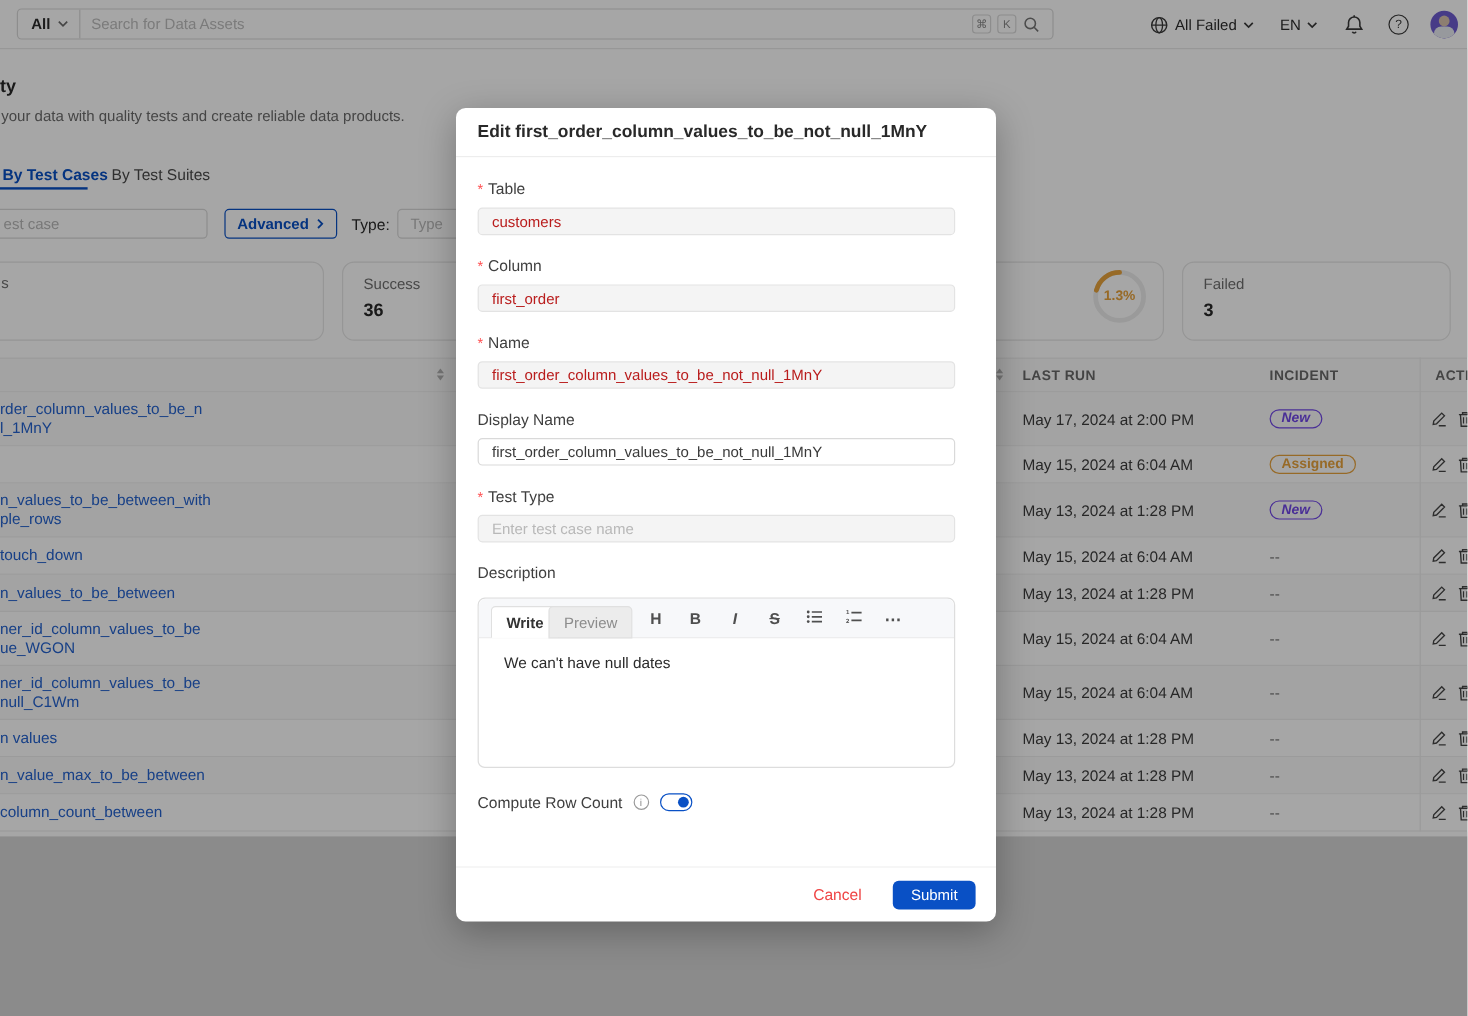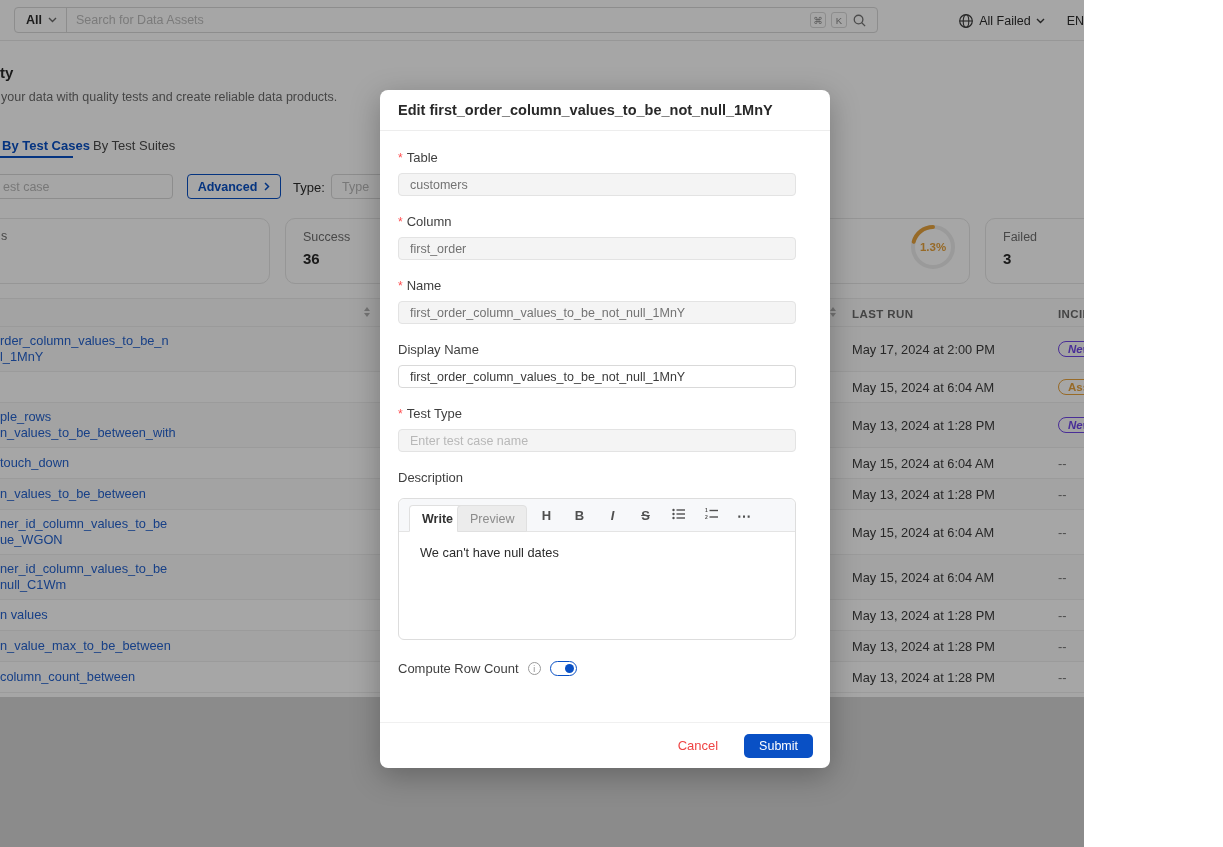--- a/index.html
+++ b/index.html
@@ -1,17 +1,17 @@
 <!DOCTYPE html>
 <html><head>
 <meta charset="utf-8">
 <style>
   * { margin:0; padding:0; box-sizing:border-box; }
   body { font-family:"Liberation Sans", sans-serif; }
-  #screen { position:relative; width:1084px; height:847px; overflow:hidden; background:#d6d6d6;padding-left:29px; }
+  #screen { position:relative; width:1223px; height:847px; overflow:hidden; background:#d6d6d6;padding-left:29px; }
   .content-bg { position:absolute; left:0; top:0; width:1223px; height:697px; background:#fff; }
 
   
   .topbar { position:absolute; left:0; top:0; width:1223px; height:41px; background:#fff; border-bottom:1px solid #e8e8e8; }
   .searchbar { position:absolute; left:14px; top:7px; width:864px; height:26px; border:1px solid #d9d9d9; border-radius:4px; display:flex; align-items:center; background:#fff; }
   .search-all { display:flex; align-items:center; gap:6px; padding:0 9px 0 11px; height:100%; border-right:1px solid #d9d9d9; font-size:12.5px; font-weight:700; color:#2b2b2b; cursor:pointer; }
   .search-ph { padding-left:9px; font-size:12.5px; color:#bdbdbd; flex:1; }
   .search-right { display:flex; align-items:center; gap:5px; padding-right:10px; }
   .kbd { width:16px; height:16px; border:1px solid #d9d9d9; border-radius:3px; font-size:9.5px; color:#8a8a8a; display:flex; align-items:center; justify-content:center; background:#fff; }
   .topbar-right { position:absolute; right:8px; top:0; height:41px; display:flex; align-items:center; }
@@ -62,21 +62,21 @@
   .col-divider { position:absolute; left:1183px; top:298px; width:1px; height:395px; background:#ededed; }
   .icon-btn { cursor:pointer; }
 
   
   .overlay { position:absolute; left:0; top:0; width:1223px; height:847px; background:rgba(0,0,0,0.35); z-index:40; }
   .modal { position:absolute; left:380px; top:90px; width:450px; height:678px; background:#fff; border-radius:8px; box-shadow:0 8px 30px rgba(0,0,0,.28); z-index:50; }
   .modal-header { height:41px; border-bottom:1px solid #ededed; display:flex; align-items:center; padding:0 18px; font-size:14.5px; font-weight:700; color:#292929; }
   .f-label { position:absolute; left:18px; font-size:13px; color:#3f3f3f; }
   .req { color:#ff4d4f; font-size:12px; margin-right:4px; }
   .f-input { position:absolute; left:18px; width:398px; height:23px; border-radius:4px; font-size:12.5px; display:flex; align-items:center; padding-left:11px; }
-  .f-input.disabled { background:#f4f4f4; border:1px solid #e3e3e3; color:#737373; }
+  .f-input.disabled { background:#f4f4f4; border:1px solid #e3e3e3; color:#b91c1c; }
   .f-input.enabled { background:#fff; border:1px solid #d9d9d9; color:#3a3a3a; }
   .f-input.placeholder { color:#b8b8b8; }
   .editor { position:absolute; left:18px; top:408px; width:398px; height:142px; border:1px solid #ddd; border-radius:6px; background:#fff; }
   .editor-toolbar { position:relative; height:33px; background:#f7f8fa; border-bottom:1px solid #e4e4e4; border-radius:6px 6px 0 0; }
   .ed-tab { position:absolute; bottom:-1px; height:27px; display:flex; align-items:center; padding:0 12px; font-size:12.5px; border:1px solid #e0e0e0; border-radius:4px 4px 0 0; cursor:pointer; }
   .ed-tab.write { left:10px; background:#fff; border-bottom:1px solid #fff; font-weight:700; color:#333; }
   .ed-tab.preview { left:58px; background:#ececec; color:#8c8c8c; }
   .ed-icons { position:absolute; left:140px; top:0; height:33px; display:flex; align-items:center; gap:18px; }
   .ed-ic { width:15px; text-align:center; font-size:13px; font-weight:700; color:#4f4f4f; cursor:pointer; }
   .ed-ic.italic { font-style:italic; font-weight:600; }
@@ -239,22 +239,22 @@
             <line x1="2" y1="4" x2="14" y2="4" stroke="#454545" stroke-width="1.3"></line>
             <path d="M5.5 4V2.2h5V4" fill="none" stroke="#454545" stroke-width="1.3"></path>
             <path d="M3.5 4l.7 11h7.6l.7-11" fill="none" stroke="#454545" stroke-width="1.3"></path>
             <line x1="6.4" y1="6.5" x2="6.4" y2="12.5" stroke="#454545" stroke-width="1.1"></line>
             <line x1="9.6" y1="6.5" x2="9.6" y2="12.5" stroke="#454545" stroke-width="1.1"></line>
           </svg>
       </div>
     </div>
       <div class="trow stripe" style="height: 45px;">
       <div class="cell-name">
+          <div>n_values_to_be_between_with</div>
           <div>ple_rows</div>
-          <div>n_values_to_be_between_with</div>
         </div>
       <div class="cell-lastrun">May 13, 2024 at 1:28 PM</div>
       <div class="cell-incident">
           <span class="badge new">New</span>
         </div>
       <div class="cell-actions">
         <svg width="14" height="14" viewBox="0 0 16 16" class="icon-btn">
             <path d="M10.8 2.6l2.6 2.6-7.6 7.6-3.1.5.5-3.1z" fill="none" stroke="#454545" stroke-width="1.3"></path>
             <line x1="8" y1="14.6" x2="14.6" y2="14.6" stroke="#454545" stroke-width="1.3"></line>
           </svg>

